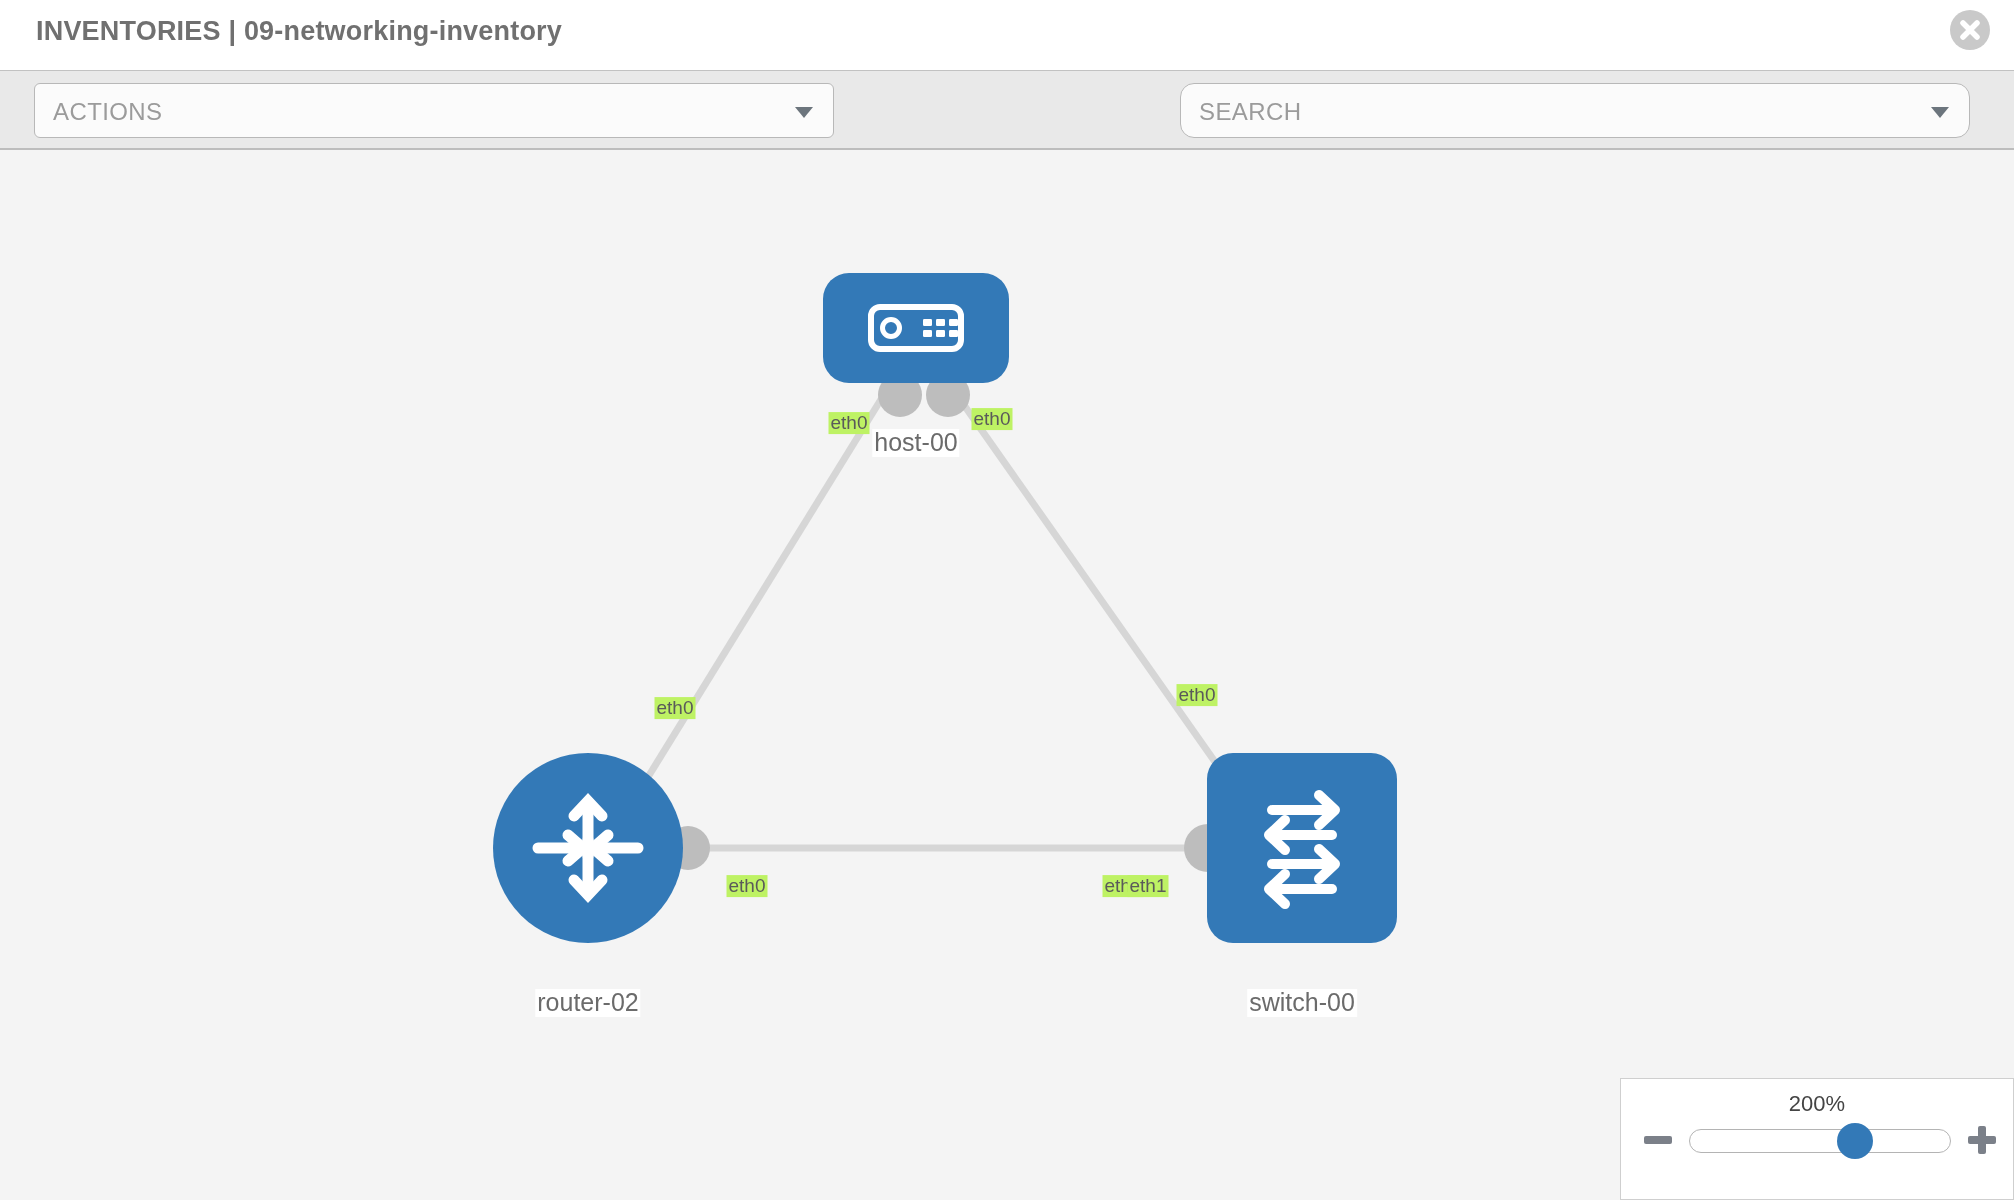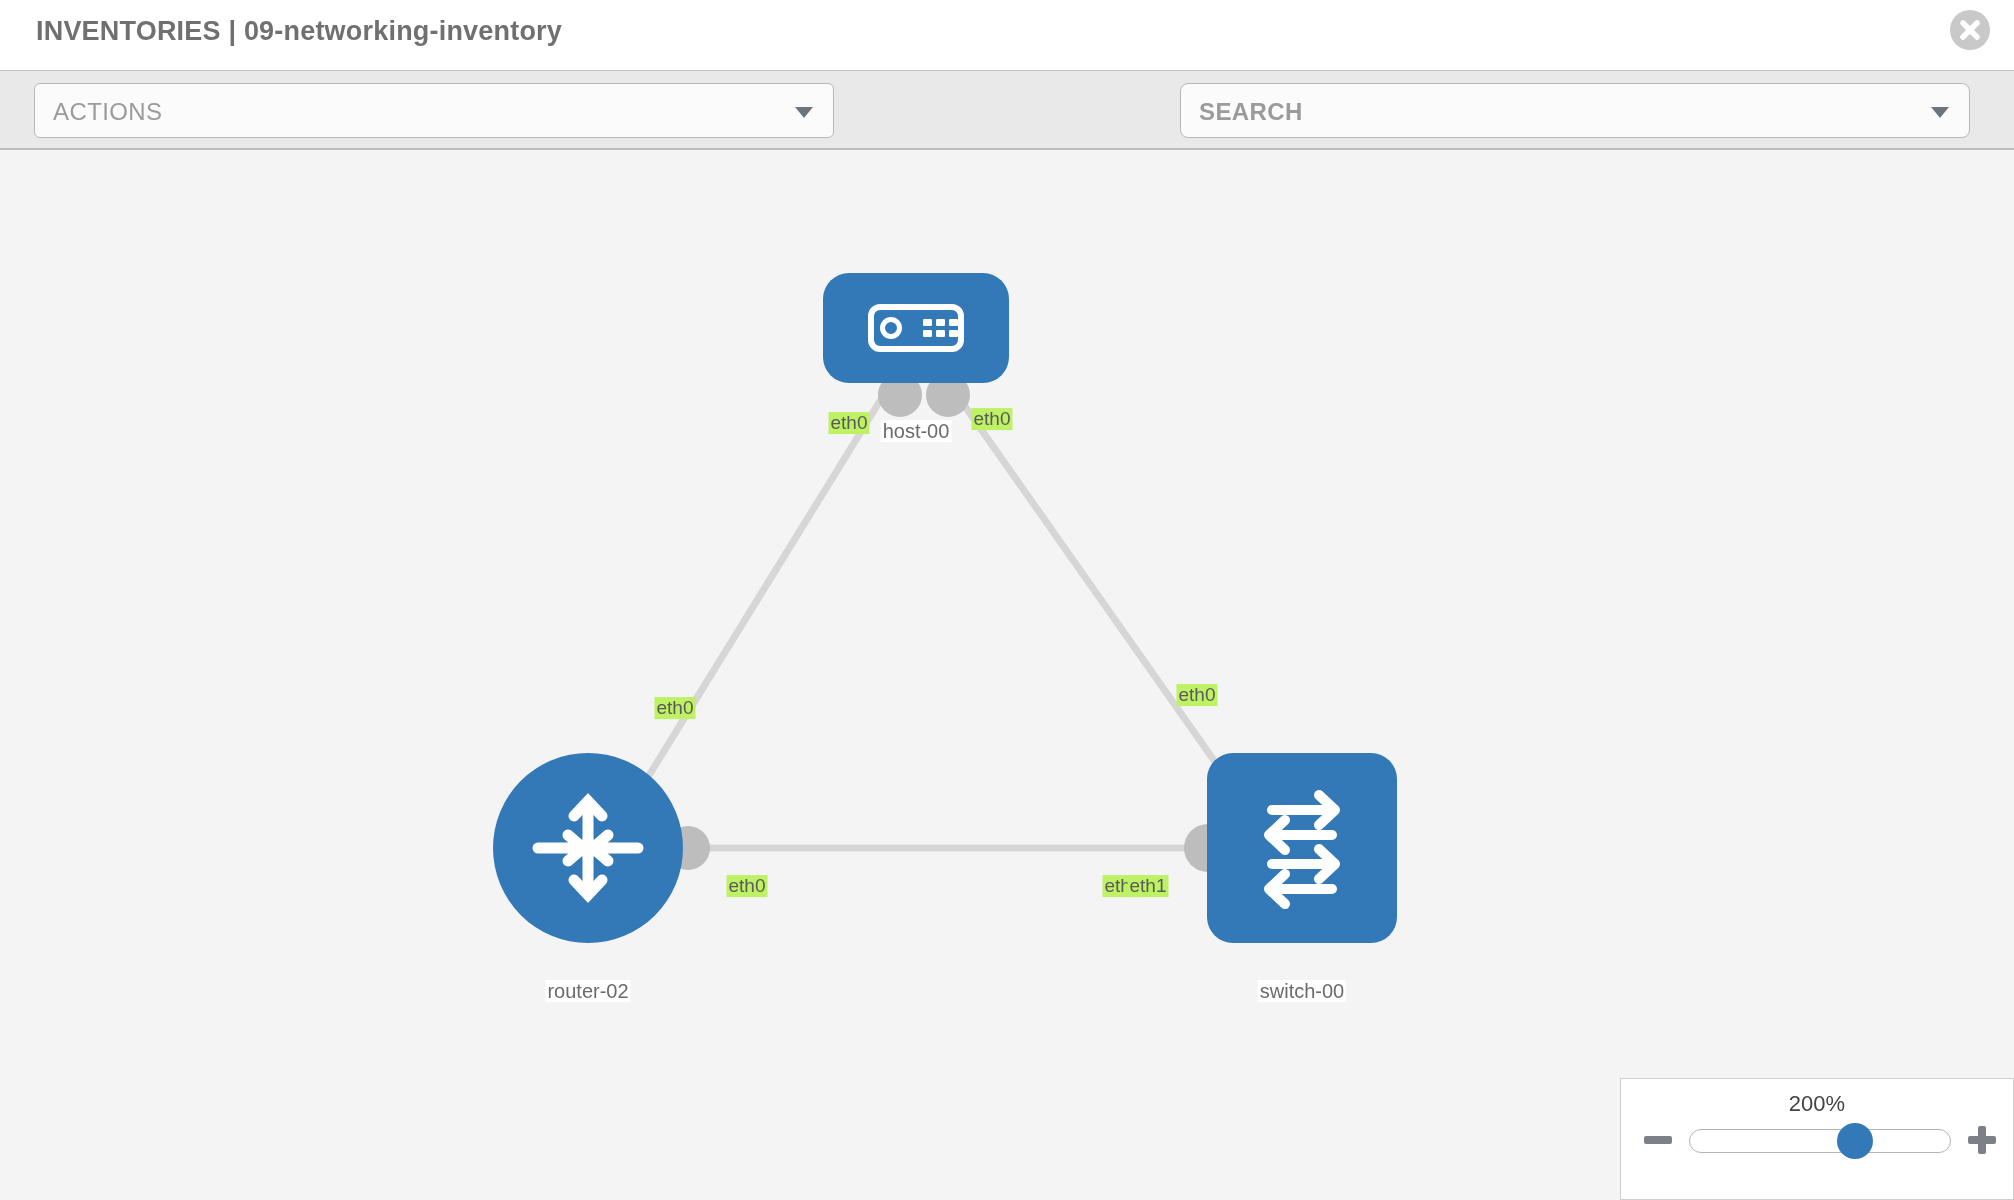--- a/index.html
+++ b/index.html
@@ -104,24 +104,23 @@
   .tool-icon.key    { left: 1110px; }
 
   .search-box {
     position: absolute;
     left: 1180px;
     top: 12px;
     width: 790px;
     height: 55px;
     background: #fbfbfb;
     border: 1px solid #b8b8b8;
-    border-radius: 8px;
+    border-radius: 14px;
     box-sizing: border-box;
     cursor: text;
-    font-weight: bold;
   }
   .search-box .label {
     position: absolute;
     left: 18px;
     top: 14px;
     font-size: 24px;
     color: #9b9b9b;
     letter-spacing: 0.4px;
   }
 
@@ -134,25 +133,26 @@
     background: #f4f4f4;
     overflow: hidden;
   }
   .topology { position: absolute; left: 0; top: 0; }
 
   
   .node-label {
     position: absolute;
     background: #ffffff;
     color: #6b6b6b;
-    font-size: 20px;
+    font-size: 25px;
     white-space: nowrap;
     transform: translateX(-50%);
     padding: 0 2px;
     line-height: 1.1;
+    margin-top: 9px;
   }
   .iface-label {
     position: absolute;
     background: #bef264;
     color: #5a5a5a;
     font-size: 19px;
     white-space: nowrap;
     transform: translate(-50%, -50%);
     padding: 0 2px;
     line-height: 1.15;

